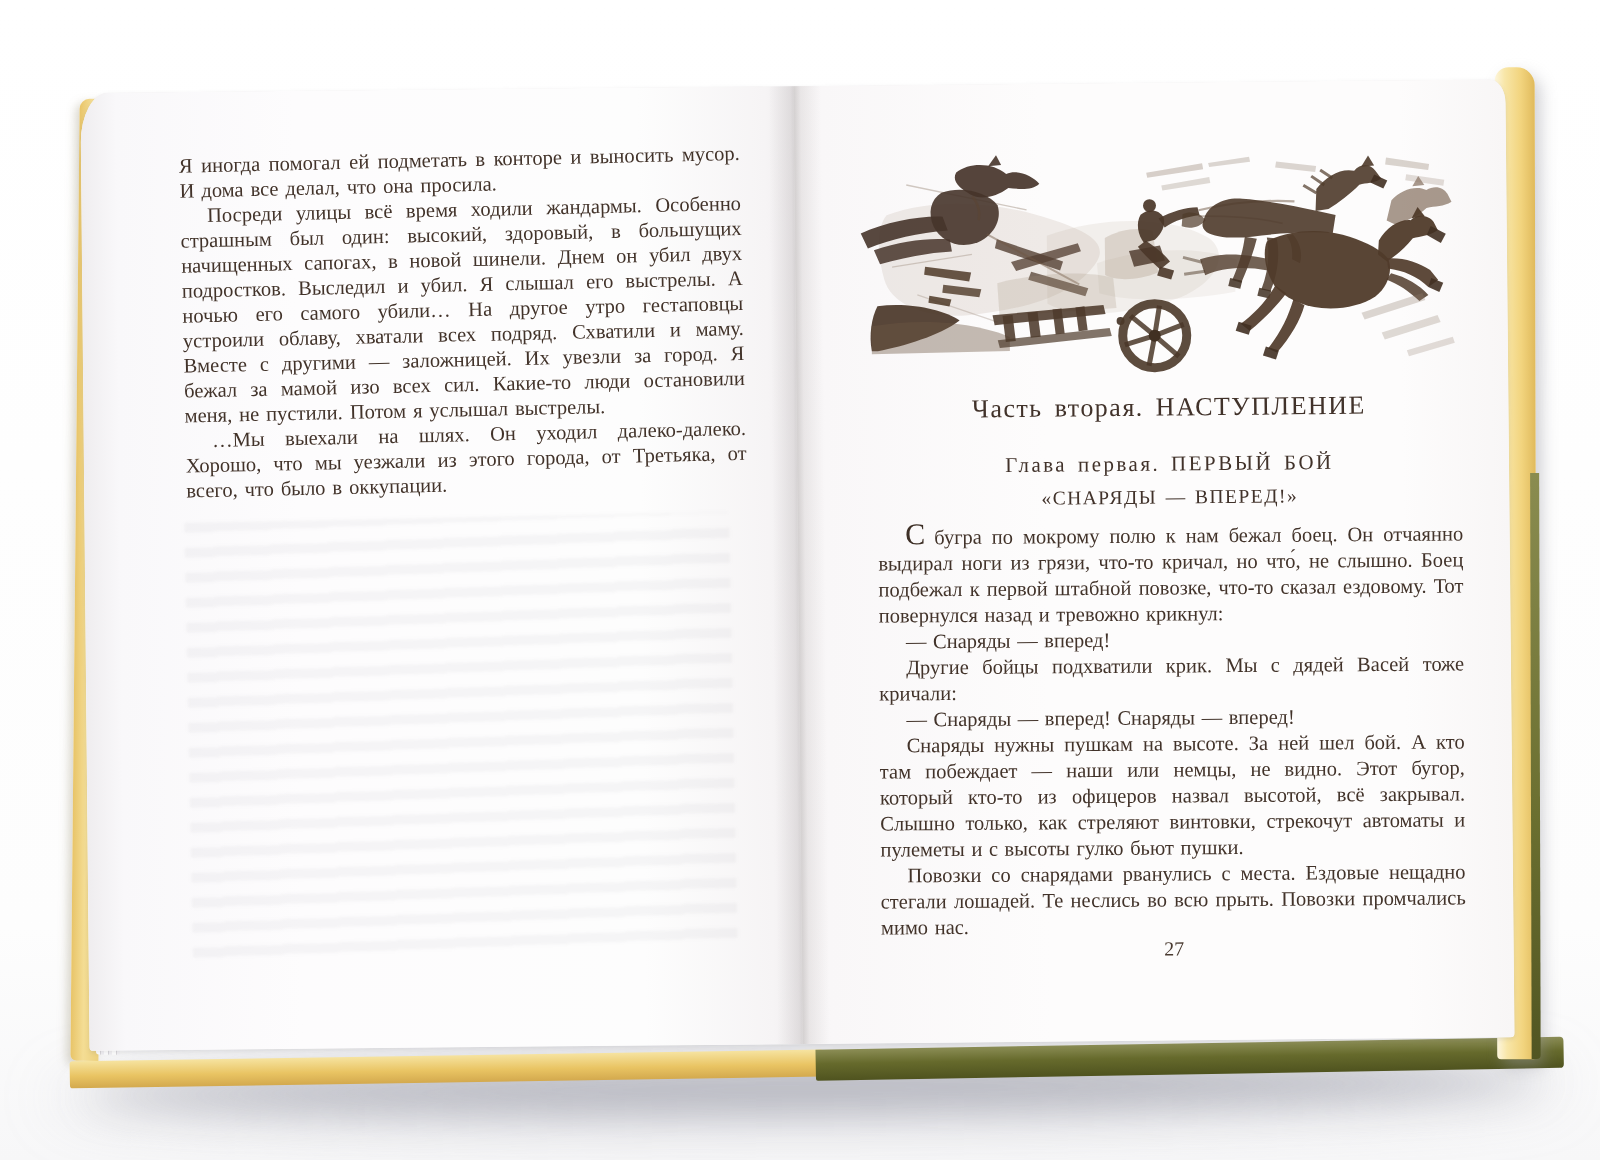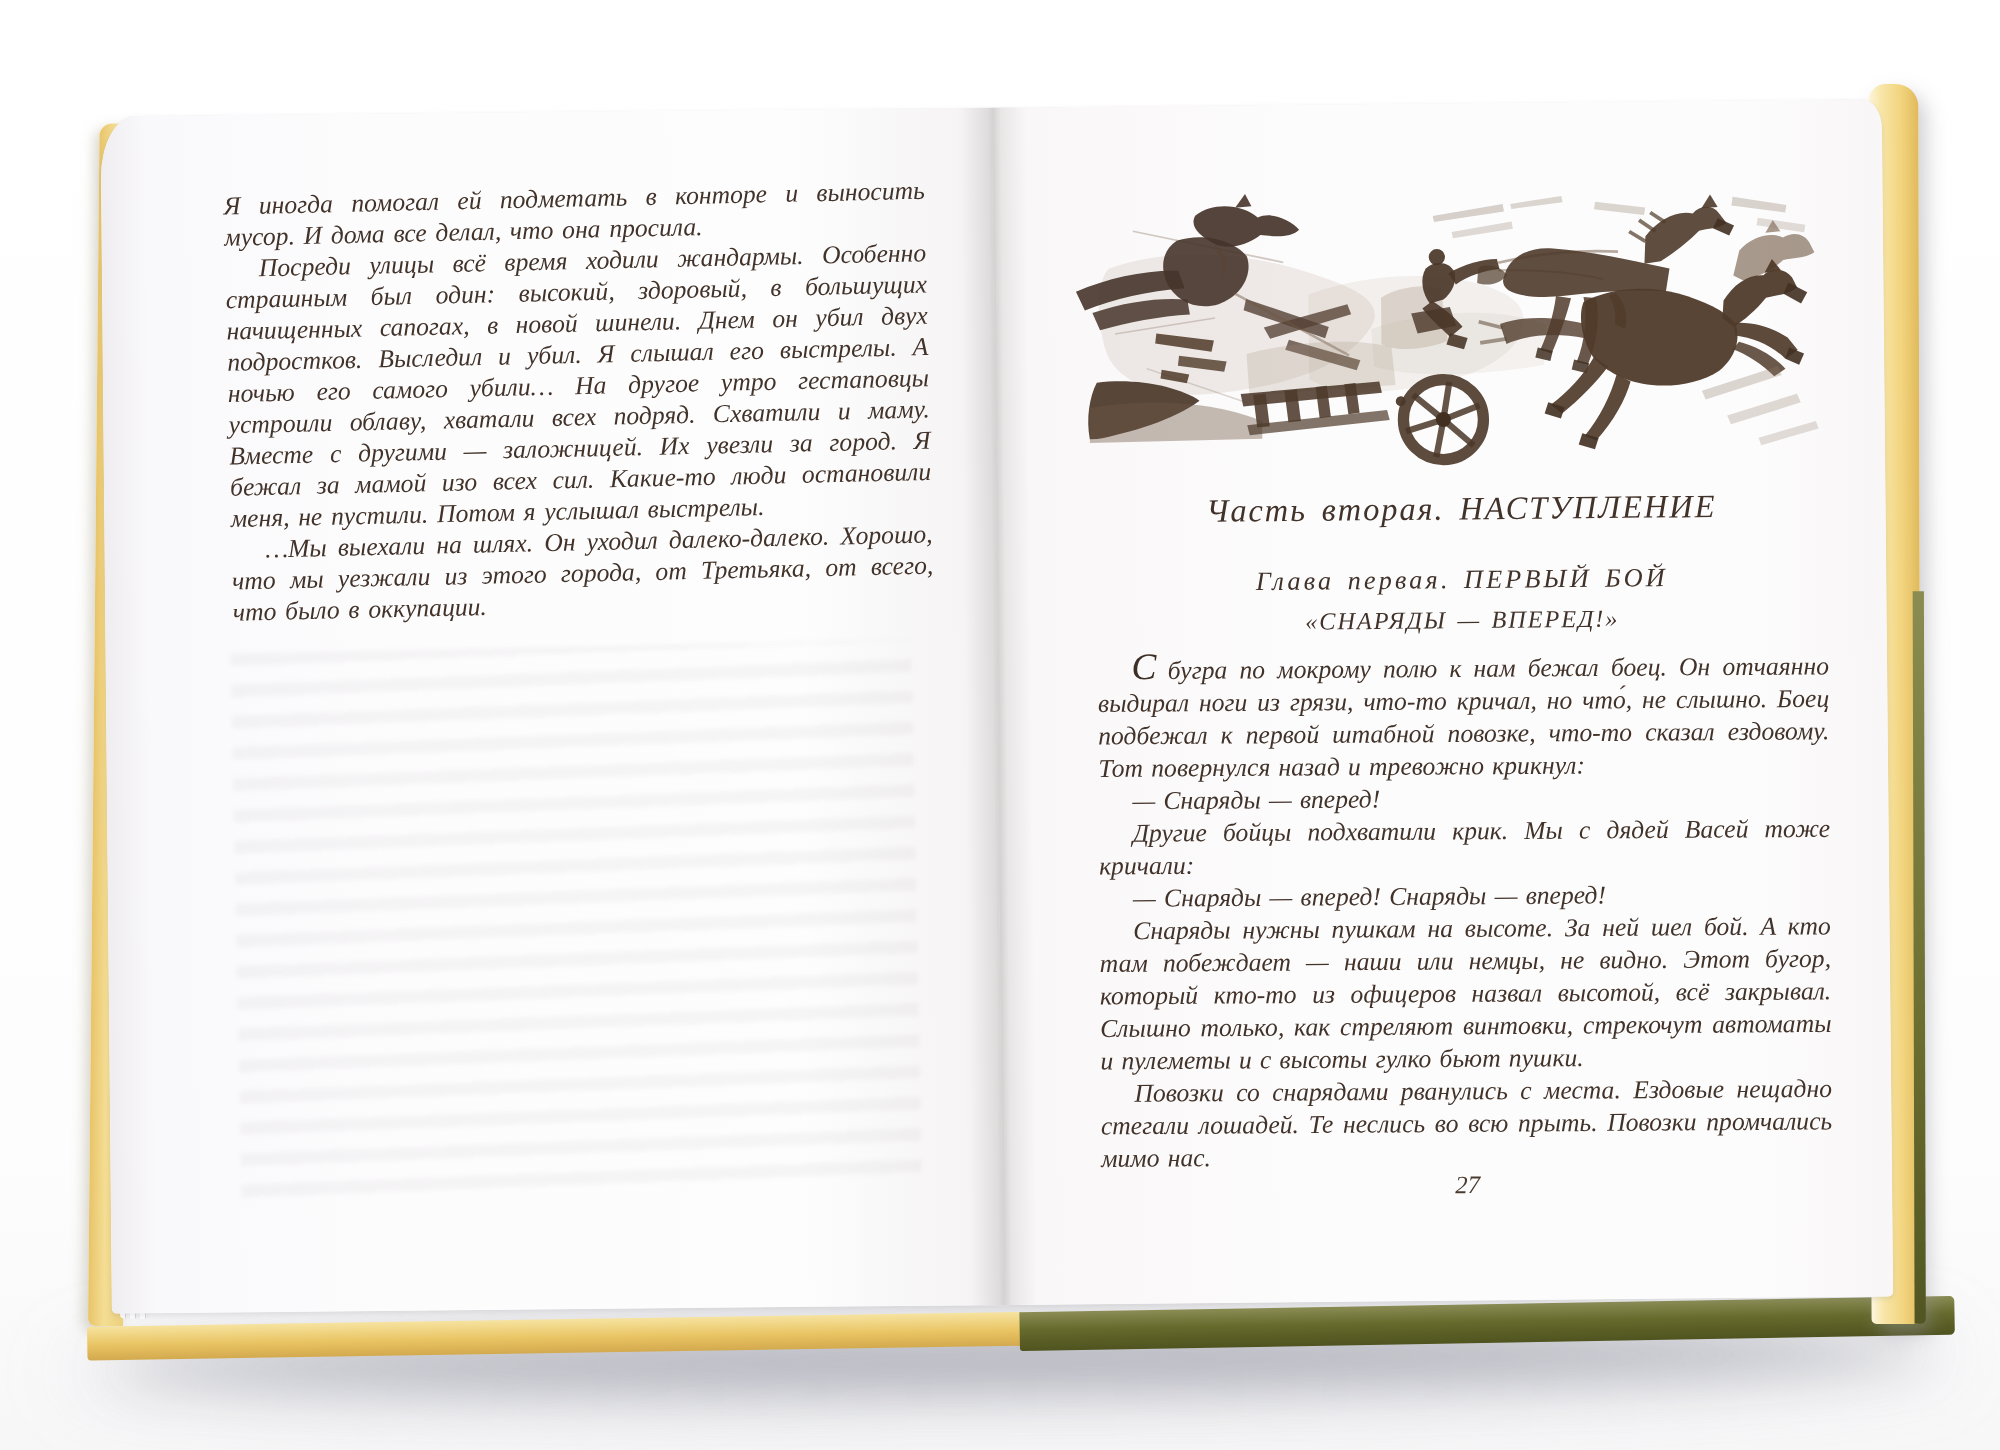--- a/index.html
+++ b/index.html
@@ -1,21 +1,21 @@
 <!DOCTYPE html>
 <html lang="ru"><head>
 <meta charset="utf-8">
 <style>
   html,body{margin:0;padding:0;}
   body{
     width:1600px;height:1160px;position:relative;overflow:hidden;
     background:#ffffff;
     font-family:"Liberation Serif","DejaVu Serif",serif;
   }
-  .scene{position:absolute;inset:0;background:linear-gradient(180deg,#ffffff 0%,#fdfdfd 80%,#f7f7f8 100%);font-style:italic;}
+  .scene{position:absolute;inset:0;background:linear-gradient(180deg,#ffffff 0%,#fdfdfd 80%,#f7f7f8 100%);}
   
   .book{
     position:absolute;left:55px;top:50px;width:1500px;height:1045px;
     transform:rotate(-0.55deg);
   }
   .book-shadow{
     position:absolute;left:30px;right:20px;bottom:-16px;height:46px;
     background:rgba(130,132,145,0.5);filter:blur(20px);border-radius:50%;
   }
   .book-shadow-soft{

